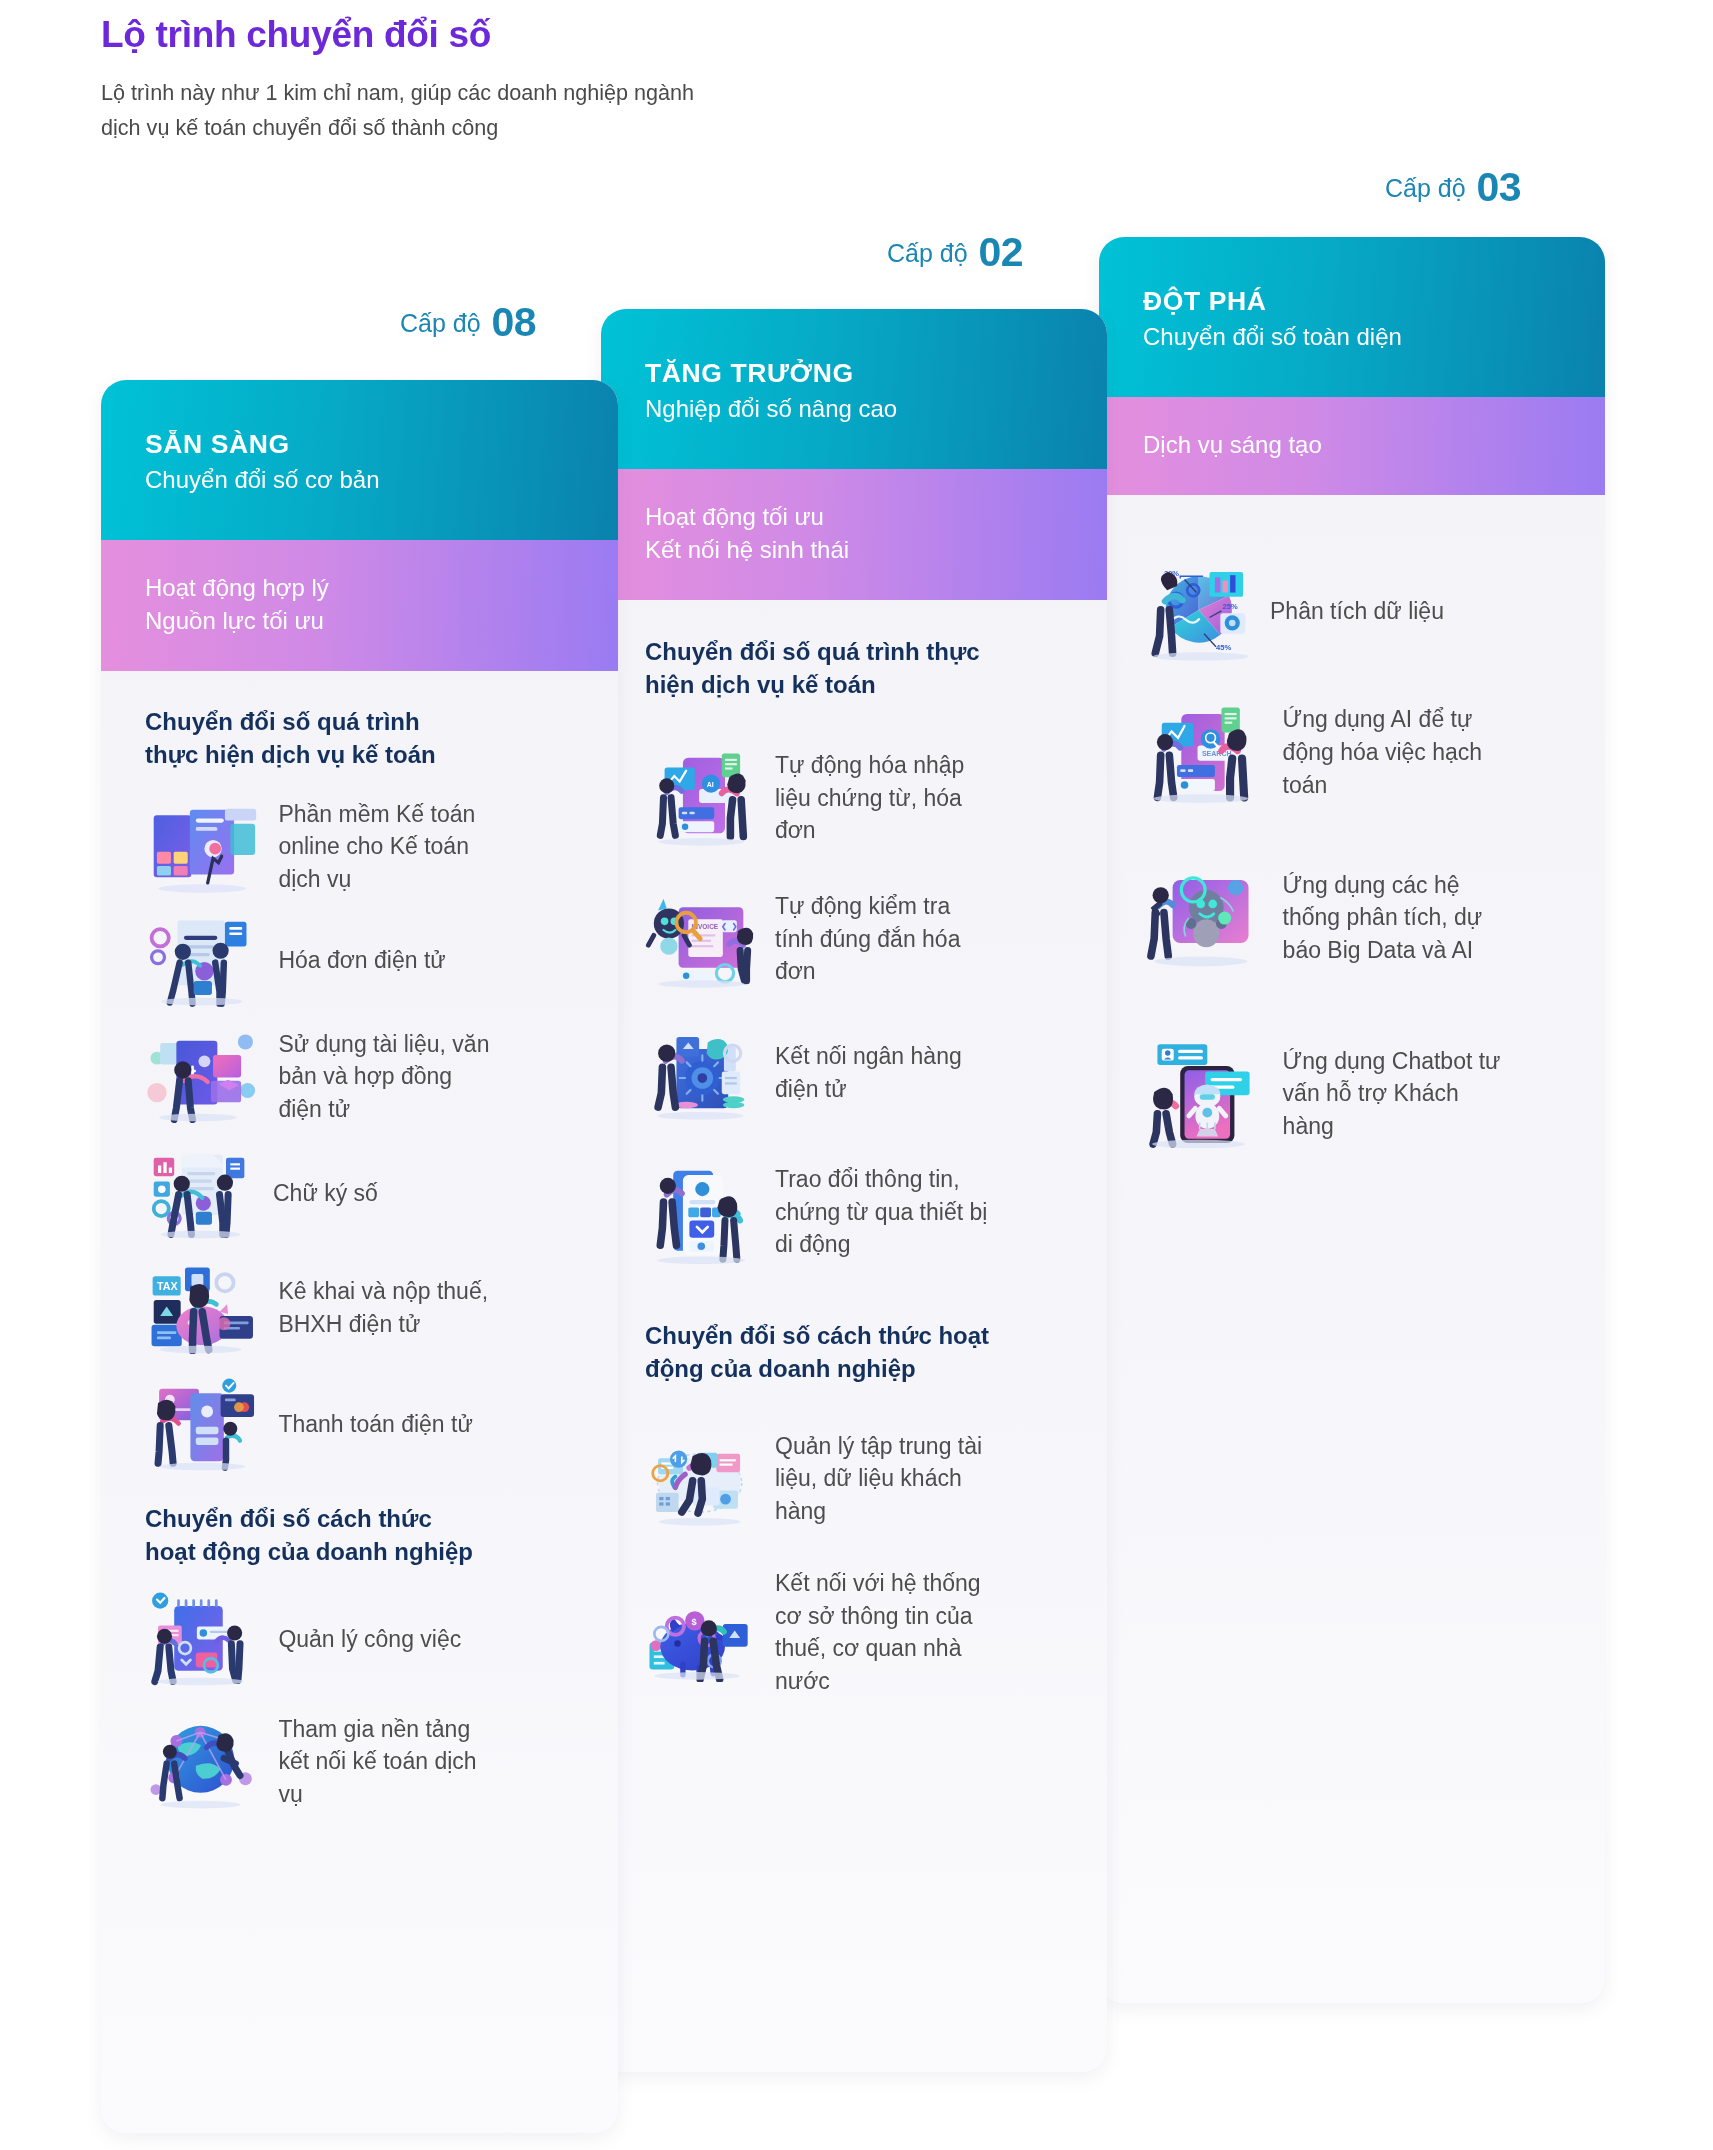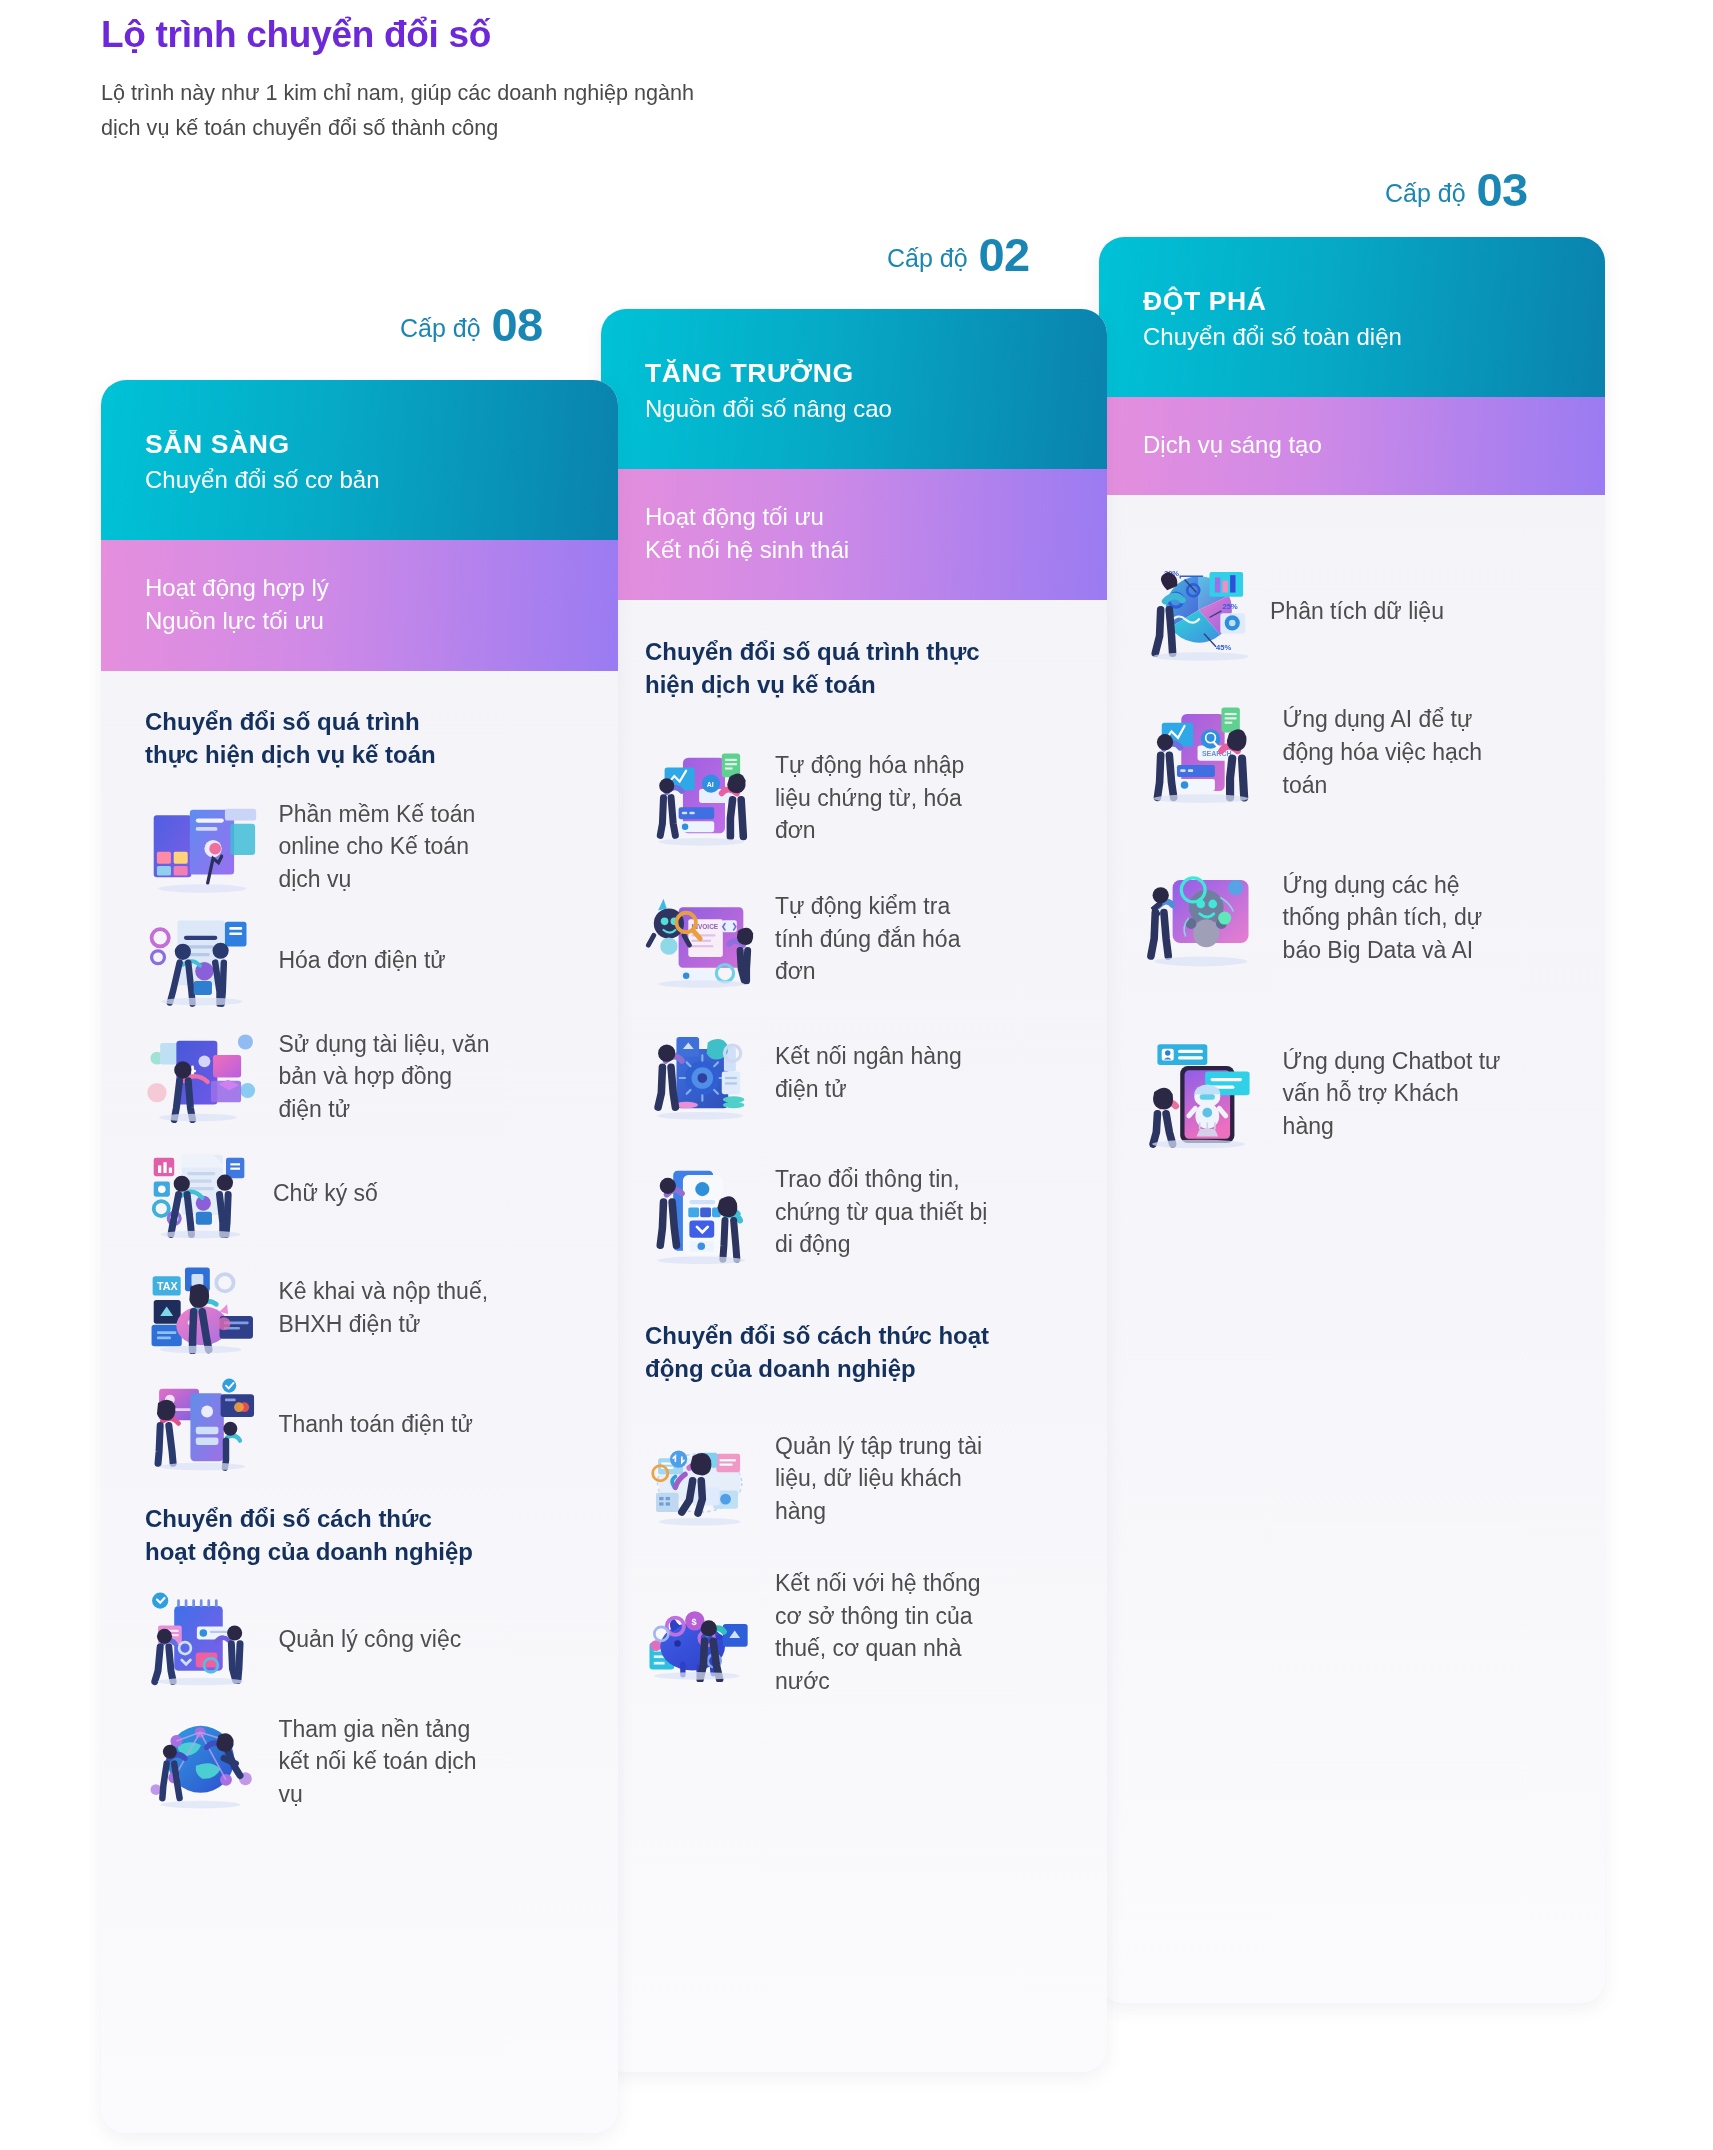--- a/index.html
+++ b/index.html
@@ -20,21 +20,21 @@
   .hdr-sub{
     font-size:21.6px;color:#4a4a4a;line-height:1.62;font-weight:400;margin:0;
   }
 
   
   .lvl{
     position:absolute;display:flex;align-items:flex-end;gap:10.8px;
     color:#1a86b4;
   }
   .lvl-word{font-size:25px;font-weight:400;letter-spacing:0px;padding-bottom:4.3px;}
-  .lvl-num{font-size:47px;font-weight:bold;line-height:0.95;letter-spacing:-0.5px;}
+  .lvl-num{font-size:41px;font-weight:bold;line-height:0.95;letter-spacing:-0.5px;}
 
   
   .card{
     position:absolute;
     border-radius:25px;
     overflow:hidden;
     background:linear-gradient(180deg,#f4f4f8 0%,#f6f6fa 60%,#fbfbfd 100%);
     box-shadow:0 5.4px 18.4px rgba(80,80,120,0.08);
   }
   .band-teal{
@@ -389,21 +389,21 @@
         </span>
         <span class="item-txt" style="margin-left:18.4px;width:216px;">Tham gia nền tảng kết nối kế toán dịch vụ</span>
       </li>
     </ul>
   </div>
 
   <div class="card" style="left:601px;top:309px;width:506px;height:1763px;z-index:2;">
 
     <div class="band-teal" style="padding:50px 0 45px 44px;">
       <p class="band-title">TĂNG TRƯỞNG</p>
-      <p class="band-sub">Nguồn đổi số nâng cao</p>
+      <p class="band-sub">Nghiệp đổi số nâng cao</p>
     </div>
 
     <div class="band-purple" style="padding:31px 0 34px 44px;">
       <p class="band-line">Hoạt động tối ưu</p>
       <p class="band-line">Kết nối hệ sinh thái</p>
     </div>
 
     <div style="padding:35px 16px 0 44px;">
       <p class="sec-head">Chuyển đổi số quá trình thực</p>
       <p class="sec-head">hiện dịch vụ kế toán</p>

